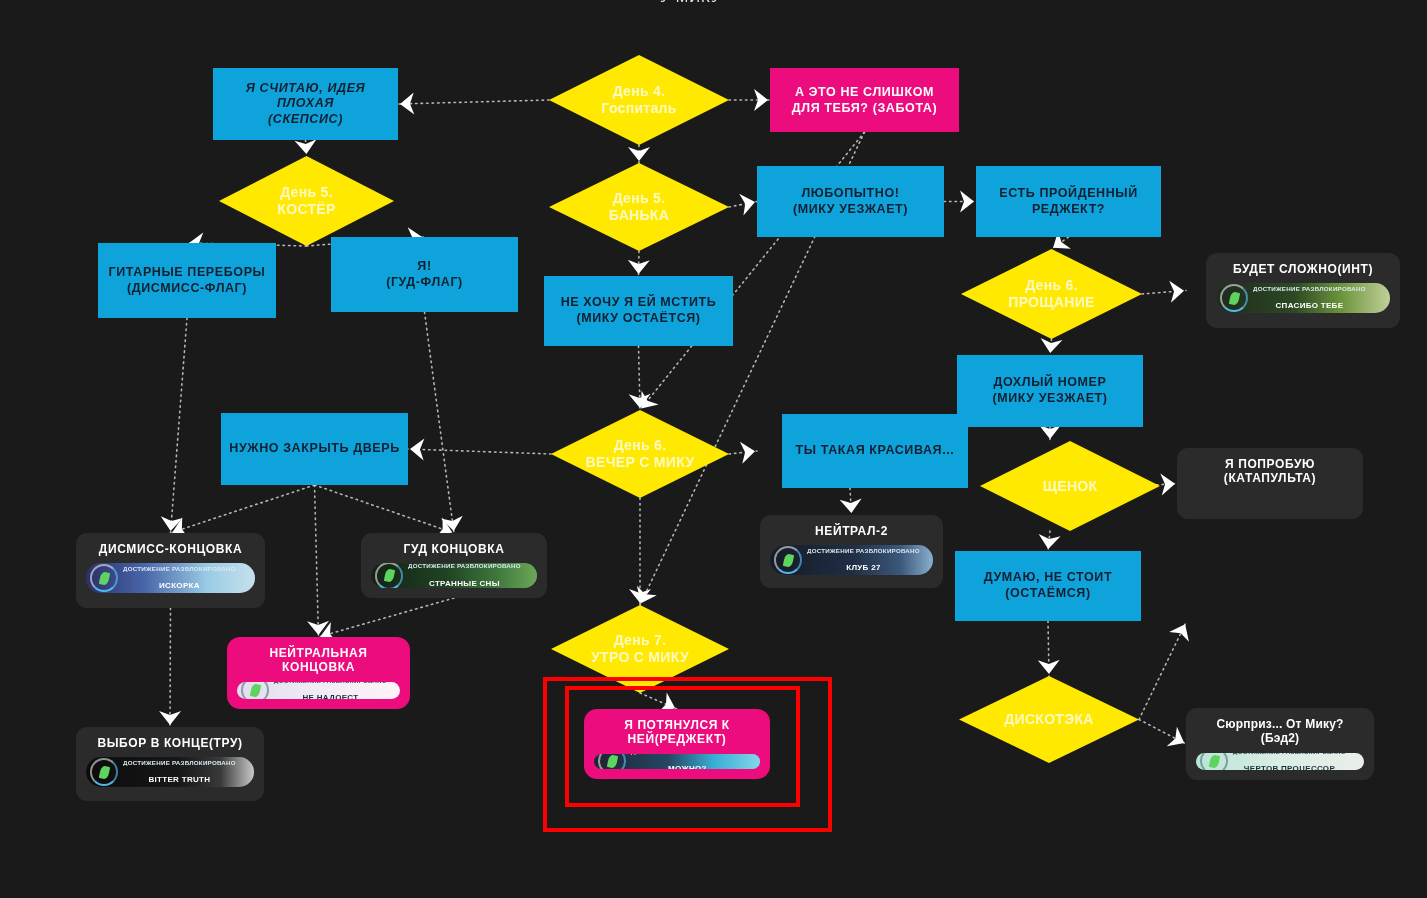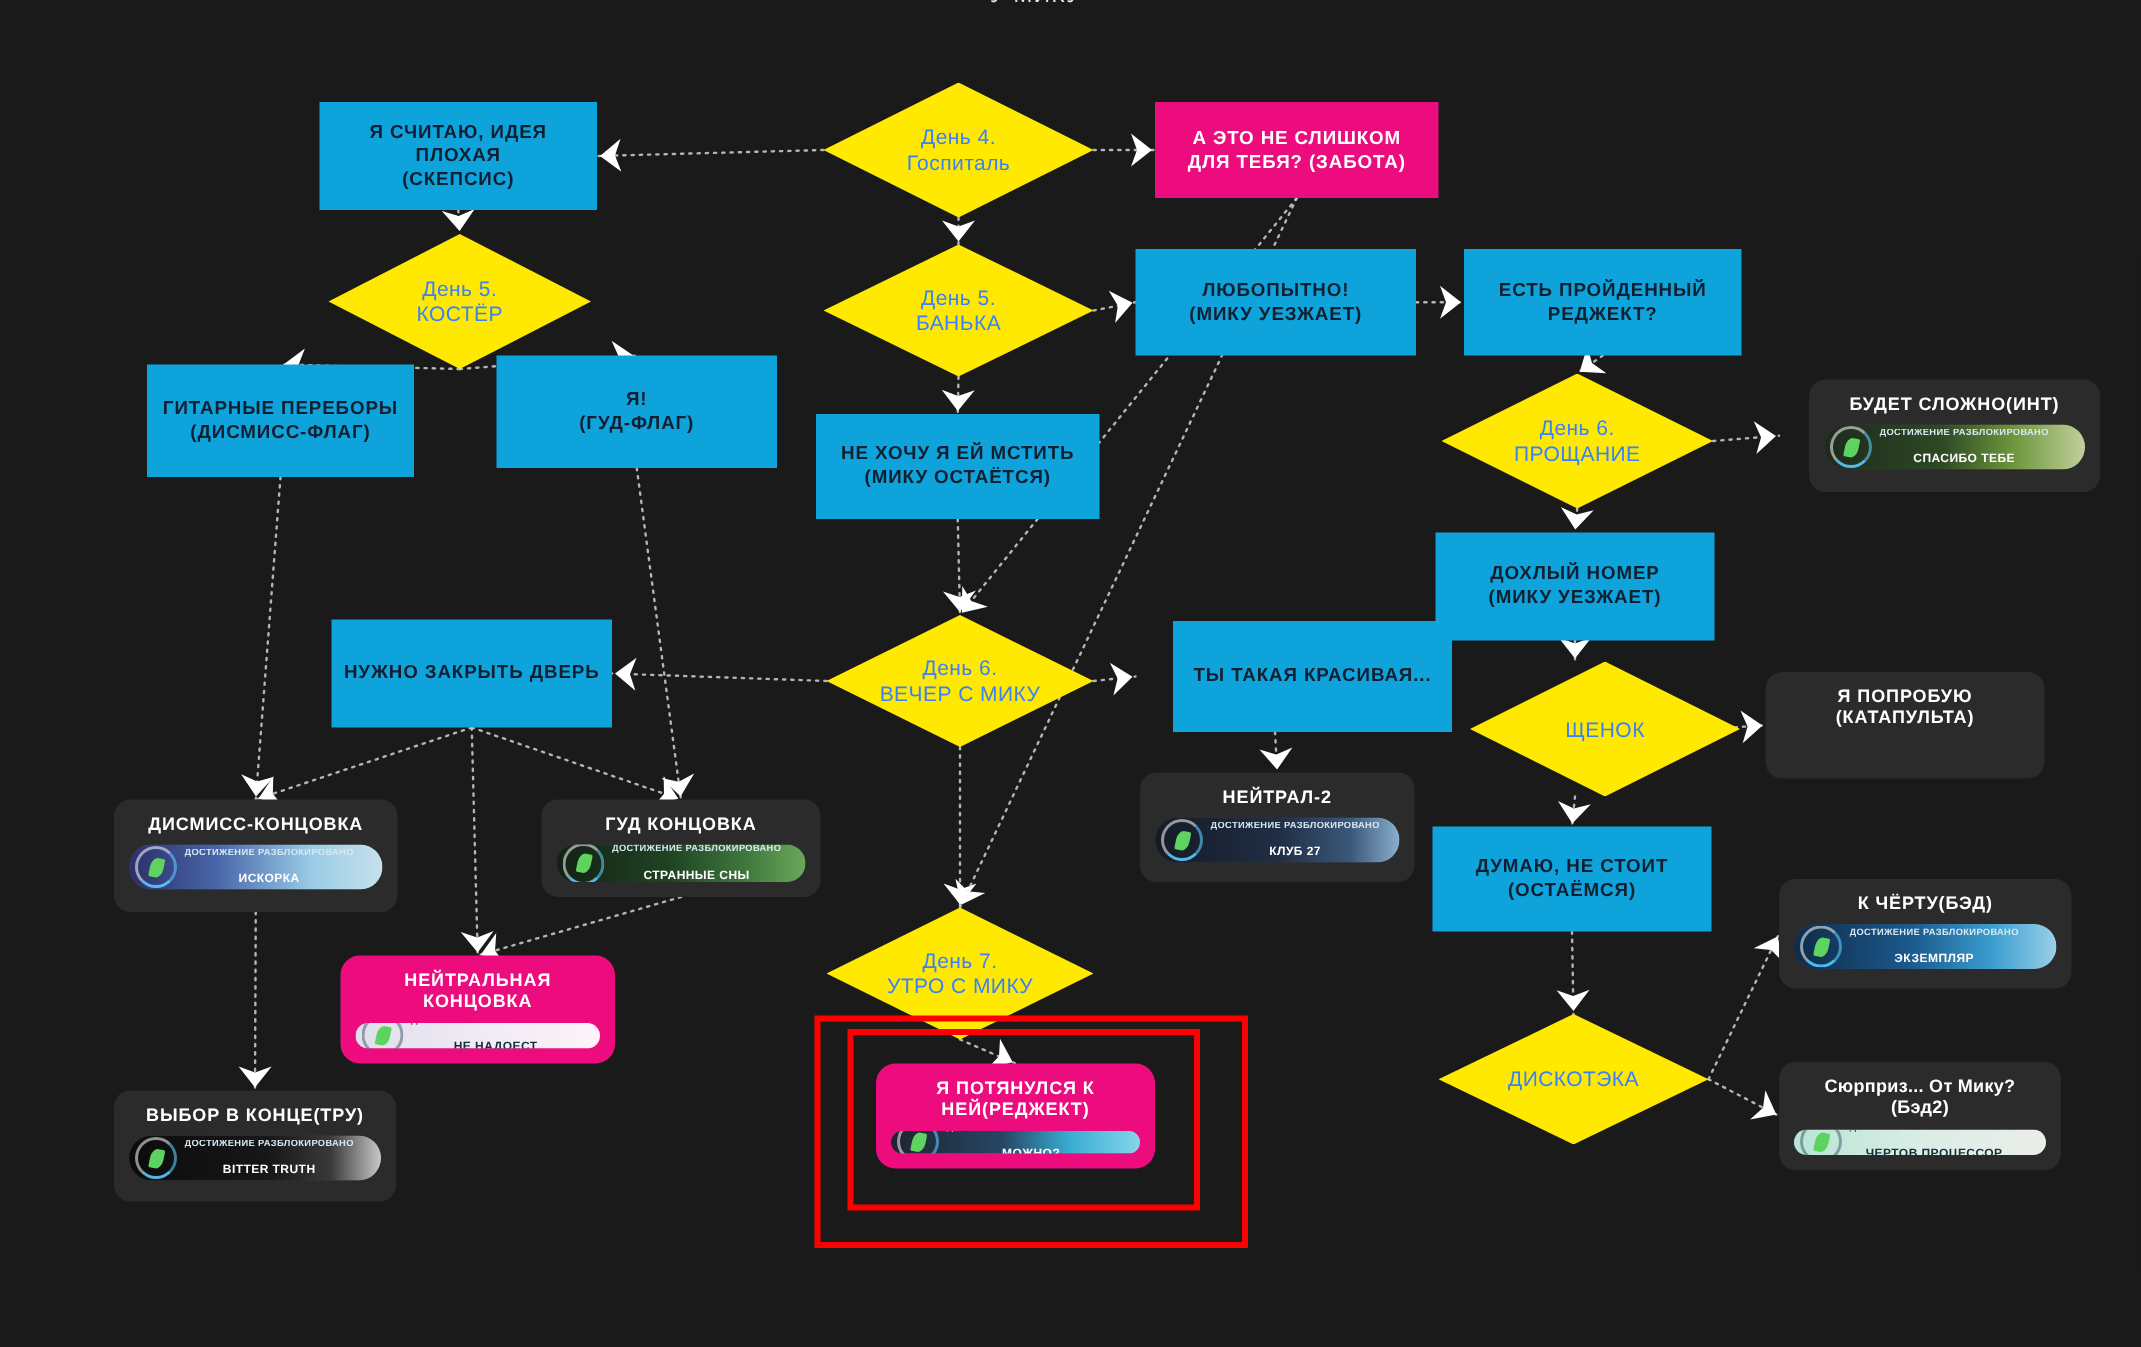--- a/index.html
+++ b/index.html
@@ -50,22 +50,22 @@
   .n-diamond .dia-shape {
     position: absolute;
     left: 0; top: 0;
     width: 100%; height: 100%;
     background: #ffe900;
     clip-path: polygon(50% 0%, 100% 50%, 50% 100%, 0% 50%);
   }
   .n-diamond .dia-label {
     position: relative;
     z-index: 2;
-    color: #3b82f6;
-    font-weight: 400;
+    color: #fef9c3;
+    font-weight: 700;
     font-size: 14px;
     line-height: 1.2;
     letter-spacing: 0.3px;
   }
   
   .n-pink {
     background: #ec0c7e;
     color: #ffffff;
     font-weight: 700;
     letter-spacing: 0.6px;
@@ -320,21 +320,21 @@
       <line x1="864.5" y1="132" x2="640" y2="605" stroke="#cfcfcf" stroke-width="1.6" stroke-dasharray="1.5 4" stroke-linecap="round" opacity="0.85"></line>
       <g transform="translate(640,605) rotate(115.39041977833644)">
         <path d="M -16 -11 L -2 0 L -16 11 L -12 0 Z" fill="#ffffff"></path>
       </g>
       <line x1="638.5" y1="346" x2="640" y2="410" stroke="#cfcfcf" stroke-width="1.6" stroke-dasharray="1.5 4" stroke-linecap="round" opacity="0.85"></line>
       <g transform="translate(640,410) rotate(88.65737597346224)">
         <path d="M -16 -11 L -2 0 L -16 11 L -12 0 Z" fill="#ffffff"></path>
       </g>
     </svg>
 
-<div class="node n-rect" style="left: 213px; top: 68px; width: 185px; height: 72px;">
+<div class="node n-rect" style="left: 213px; top: 68px; width: 185px; height: 72px; font-style: italic;">
       <div>Я СЧИТАЮ, ИДЕЯ ПЛОХАЯ<br>(СКЕПСИС)</div>
     </div>
     <div class="node n-diamond" style="left: 549px; top: 55px; width: 180px; height: 90px;">
       <div class="dia-shape"></div>
       <div class="dia-label">День 4.<br>Госпиталь</div>
     </div>
     <div class="node n-pink" style="left: 770px; top: 68px; width: 189px; height: 64px;">
       <div>А ЭТО НЕ СЛИШКОМ<br>ДЛЯ ТЕБЯ? (ЗАБОТА)</div>
     </div>
     <div class="node n-diamond" style="left: 219px; top: 156px; width: 175px; height: 90px;">
@@ -431,33 +431,20 @@
           <div class="ach-leaf"></div>
         </div>
         <div class="ach-text">
           <div class="ach-sub">ДОСТИЖЕНИЕ РАЗБЛОКИРОВАНО</div>
           <div class="ach-name">КЛУБ 27</div>
         </div>
       </div>
     </div>
     <div class="node n-rect" style="left: 955px; top: 551px; width: 186px; height: 70px;">
       <div>ДУМАЮ, НЕ СТОИТ<br>(ОСТАЁМСЯ)</div>
-    </div>
-    <div class="node n-card" style="left: 1186px; top: 586px; width: 195px; height: 73px;">
-      <div class="card-title">К ЧЁРТУ(БЭД)</div>
-      <div class="ach">
-        <div class="ach-art" style="background: linear-gradient(90deg, rgb(13, 43, 74) 0%, rgb(27, 92, 146) 45%, rgb(59, 162, 216) 75%, rgb(159, 216, 242) 100%); width: 100%;"></div>
-        <div class="ach-badge">
-          <div class="ach-leaf"></div>
-        </div>
-        <div class="ach-text">
-          <div class="ach-sub">ДОСТИЖЕНИЕ РАЗБЛОКИРОВАНО</div>
-          <div class="ach-name">ЭКЗЕМПЛЯР</div>
-        </div>
-      </div>
     </div>
     <div class="node n-card pinkcard" style="left: 227px; top: 637px; width: 183px; height: 72px;">
       <div class="card-title">НЕЙТРАЛЬНАЯ КОНЦОВКА</div>
       <div class="ach light">
         <div class="ach-art" style="background: linear-gradient(90deg, rgb(223, 234, 242) 0%, rgb(242, 247, 251) 55%, rgb(255, 255, 255) 100%); width: 100%;"></div>
         <div class="ach-badge">
           <div class="ach-leaf"></div>
         </div>
         <div class="ach-text">
           <div class="ach-sub">ДОСТИЖЕНИЕ РАЗБЛОКИРОВАНО</div>

